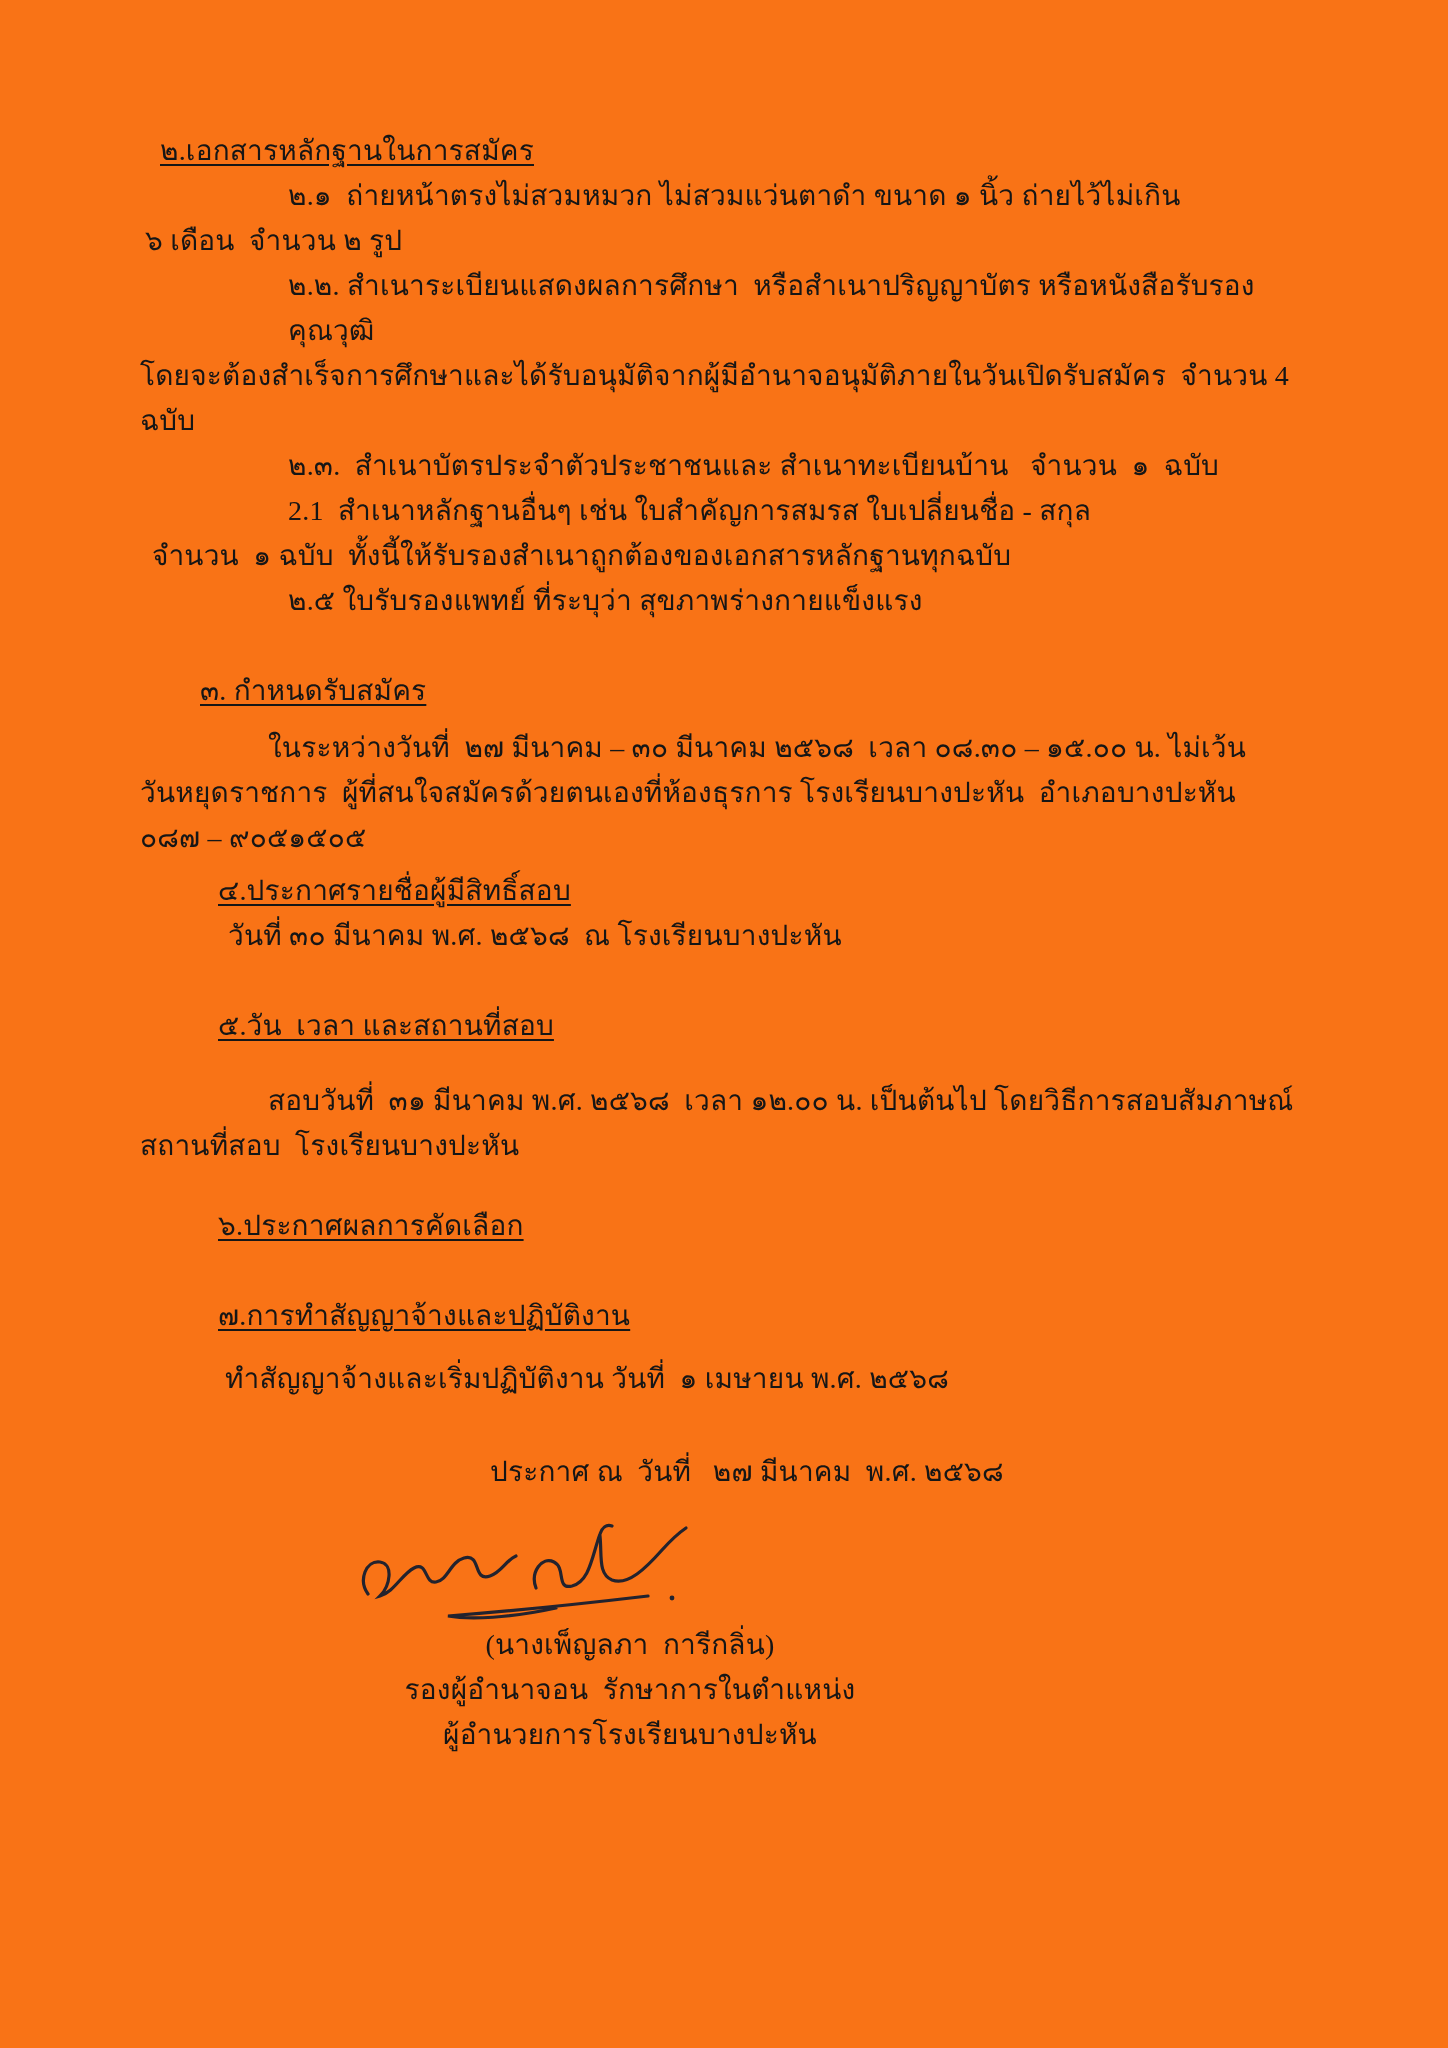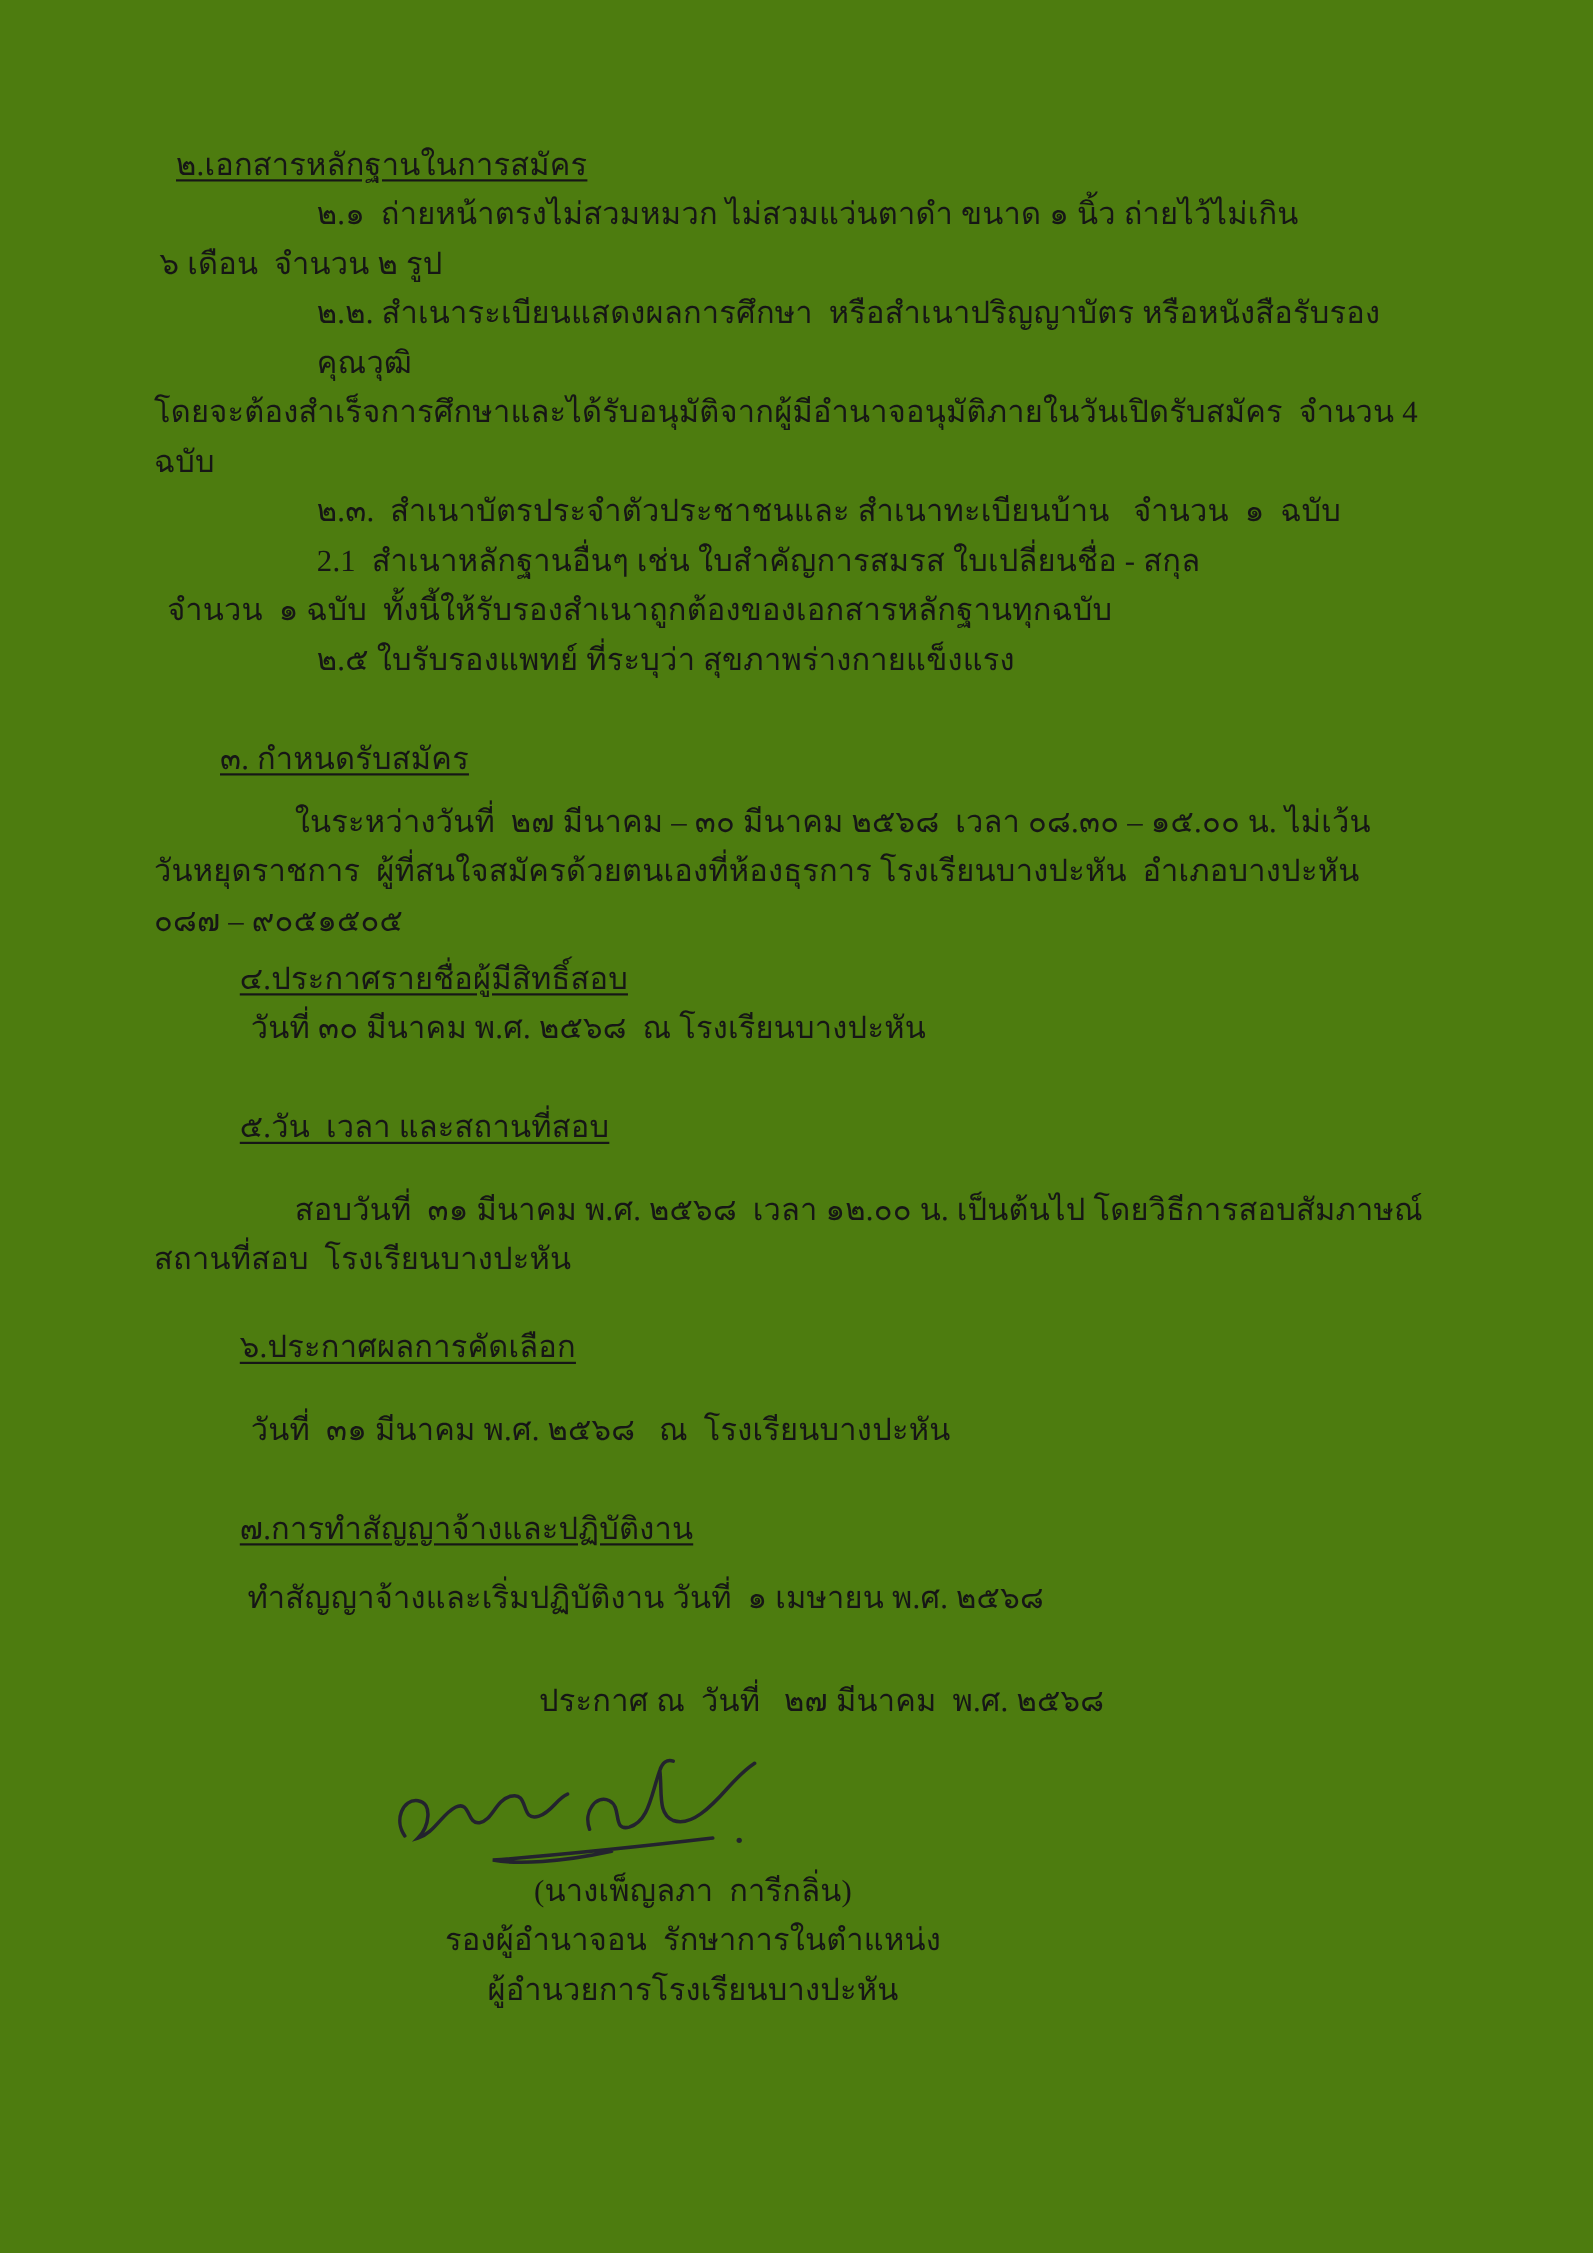--- a/index.html
+++ b/index.html
@@ -2,21 +2,21 @@
 <html><head>
 <meta charset="utf-8">
 <style>
   * { margin: 0; padding: 0; box-sizing: border-box; }
   html, body { background: #ffffff; }
   .page {
     position: relative;
     width: 1448px;
     height: 2048px;
     margin: 0 auto;
-    background: #4d7c0f;
+    background: #f97316;
     font-family: "Liberation Serif", "DejaVu Serif", serif;
     color: #161616;
     overflow: hidden;
   }
   .content {
     position: absolute;
     left: 140px;
     top: 128px;
     width: 1190px;
   }
@@ -80,21 +80,20 @@
     <div class="line">๐๘๗ – ๙๐๕๑๕๐๕</div>
 
     <div class="line heading ind-head mt-8">๔.ประกาศรายชื่อผู้มีสิทธิ์สอบ</div>
     <div class="line ind-88">วันที่ ๓๐ มีนาคม พ.ศ. ๒๕๖๘  ณ โรงเรียนบางปะหัน</div>
 
     <div class="line heading ind-head mt-45">๕.วัน  เวลา และสถานที่สอบ</div>
     <div class="line ind-par mt-30">สอบวันที่  ๓๑ มีนาคม พ.ศ. ๒๕๖๘  เวลา ๑๒.๐๐ น. เป็นต้นไป โดยวิธีการสอบสัมภาษณ์</div>
     <div class="line">สถานที่สอบ  โรงเรียนบางปะหัน</div>
 
     <div class="line heading ind-head mt-35">๖.ประกาศผลการคัดเลือก</div>
-    <div class="line ind-88 mt-30">วันที่  ๓๑ มีนาคม พ.ศ. ๒๕๖๘   ณ  โรงเรียนบางปะหัน</div>
 
     <div class="line heading ind-head mt-45">๗.การทำสัญญาจ้างและปฏิบัติงาน</div>
     <div class="line ind-85 mt-18">ทำสัญญาจ้างและเริ่มปฏิบัติงาน วันที่  ๑ เมษายน พ.ศ. ๒๕๖๘</div>
 
     <div class="line ind-issued mt-48">ประกาศ ณ  วันที่   ๒๗ มีนาคม  พ.ศ. ๒๕๖๘</div>
 
     <div class="sig-block">
       <span class="sig-art">
         <svg width="340" height="112" viewBox="0 0 340 112" xmlns="http://www.w3.org/2000/svg">
           <g fill="none" stroke="#23232e" stroke-width="3.2" stroke-linecap="round">

